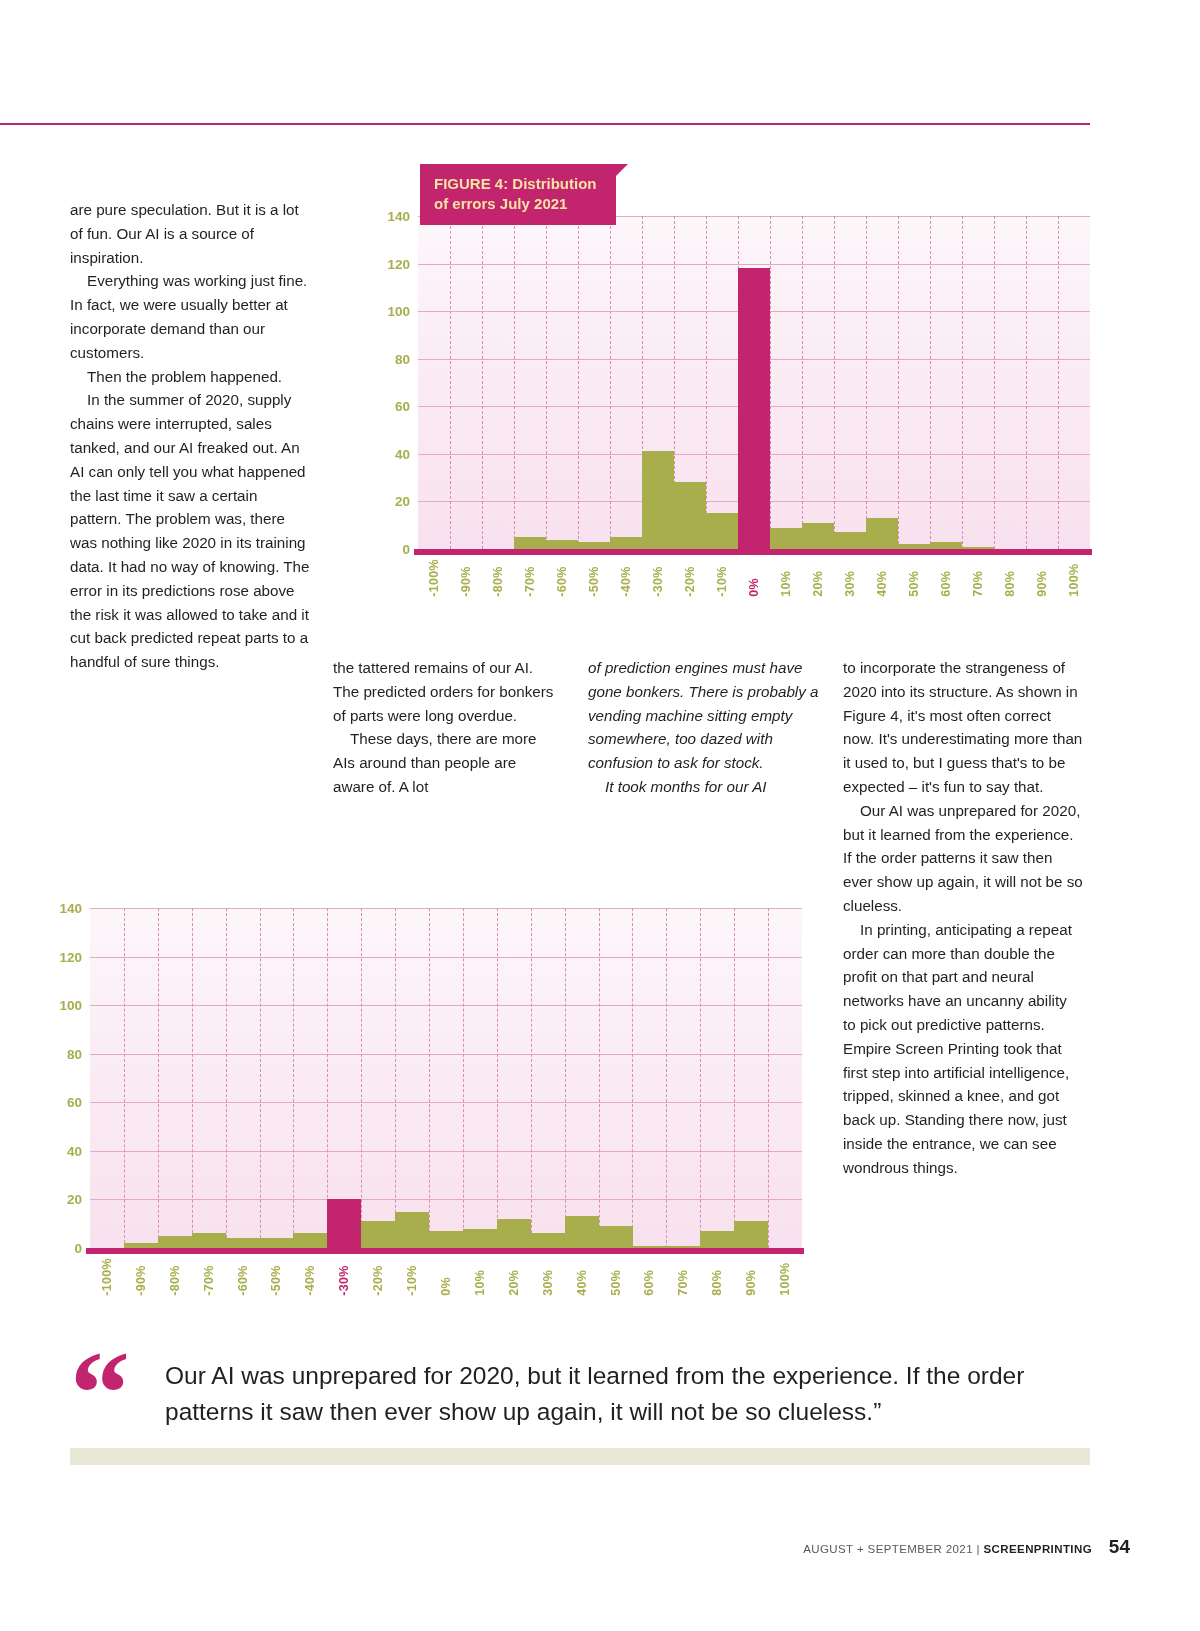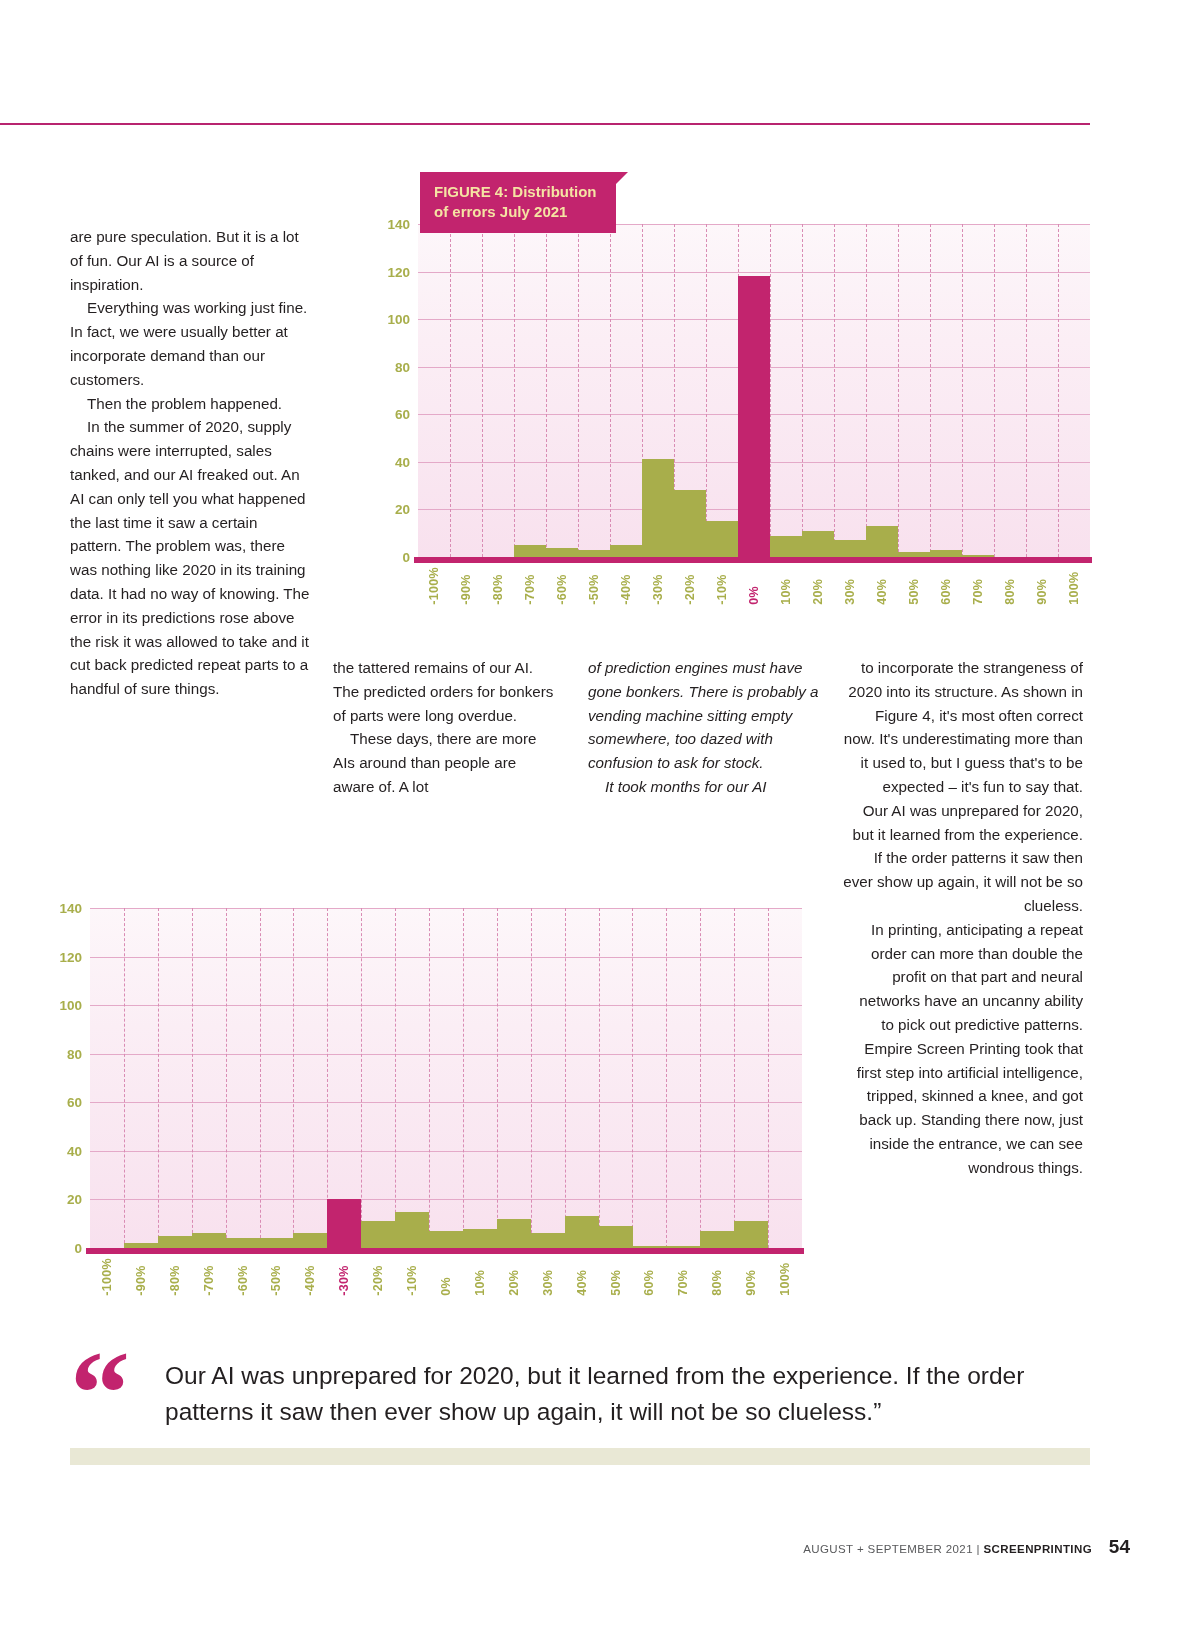--- a/index.html
+++ b/index.html
@@ -13,24 +13,24 @@
   .top-rule {
     position: absolute; left: 0; top: 123px;
     width: 1090px; height: 2px; background: #b8246f;
   }
 
   
   .col { position: absolute; font-size: 15.2px; line-height: 23.8px; color: #231f20; }
   .col p { margin: 0; }
   .col p.indent { text-indent: 17px; }
 
-  #col-a { left: 70px; top: 198px; width: 240px; margin-top: 27px; }
+  #col-a { left: 70px; top: 198px; width: 240px; }
   #col-b { left: 333px; top: 656px; width: 228px; }
   #col-c { left: 588px; top: 656px; width: 235px; font-style: italic; }
-  #col-d { left: 843px; top: 656px; width: 240px; text-align: right; }
+  #col-d { left: 843px; top: 656px; width: 240px; }
 
   
   .figure { position: absolute; }
   .fig-title {
     position: absolute; z-index: 6;
     background: #c2246e; color: #f5e3a3;
     font-weight: bold; font-size: 15px; line-height: 20px;
     padding: 10px 14px 11px 14px;
     white-space: pre-line;
   }
@@ -61,21 +61,21 @@
   .xlabels { position: absolute; display: flex; }
   .xlabel { flex: 1 1 0; display: flex; justify-content: center; }
   .xlabel span {
     writing-mode: vertical-rl; transform: rotate(180deg);
     font-size: 12.5px; font-weight: bold; color: #a8ae4b;
     letter-spacing: .3px;
   }
   .xlabel.hi span { color: #c2246e; }
 
   
-  #fig4 { left: 370px; top: 172px; width: 720px; height: 450px; }
+  #fig4 { left: 370px; top: 164px; width: 720px; height: 450px; }
   #fig4 .fig-title { left: 50px; top: 0; width: 196px; }
   #fig4 .plot { left: 418px; top: 52px; width: 672px; height: 503px; }
 
   
   #fig3 { left: 40px; top: 866px; width: 740px; height: 450px; }
   #fig3 .fig-title { left: 58px; top: 0; width: 200px; }
 
   
   #pullquote { position: absolute; left: 70px; top: 1358px; width: 1020px; }
   #pullquote .qmark {

